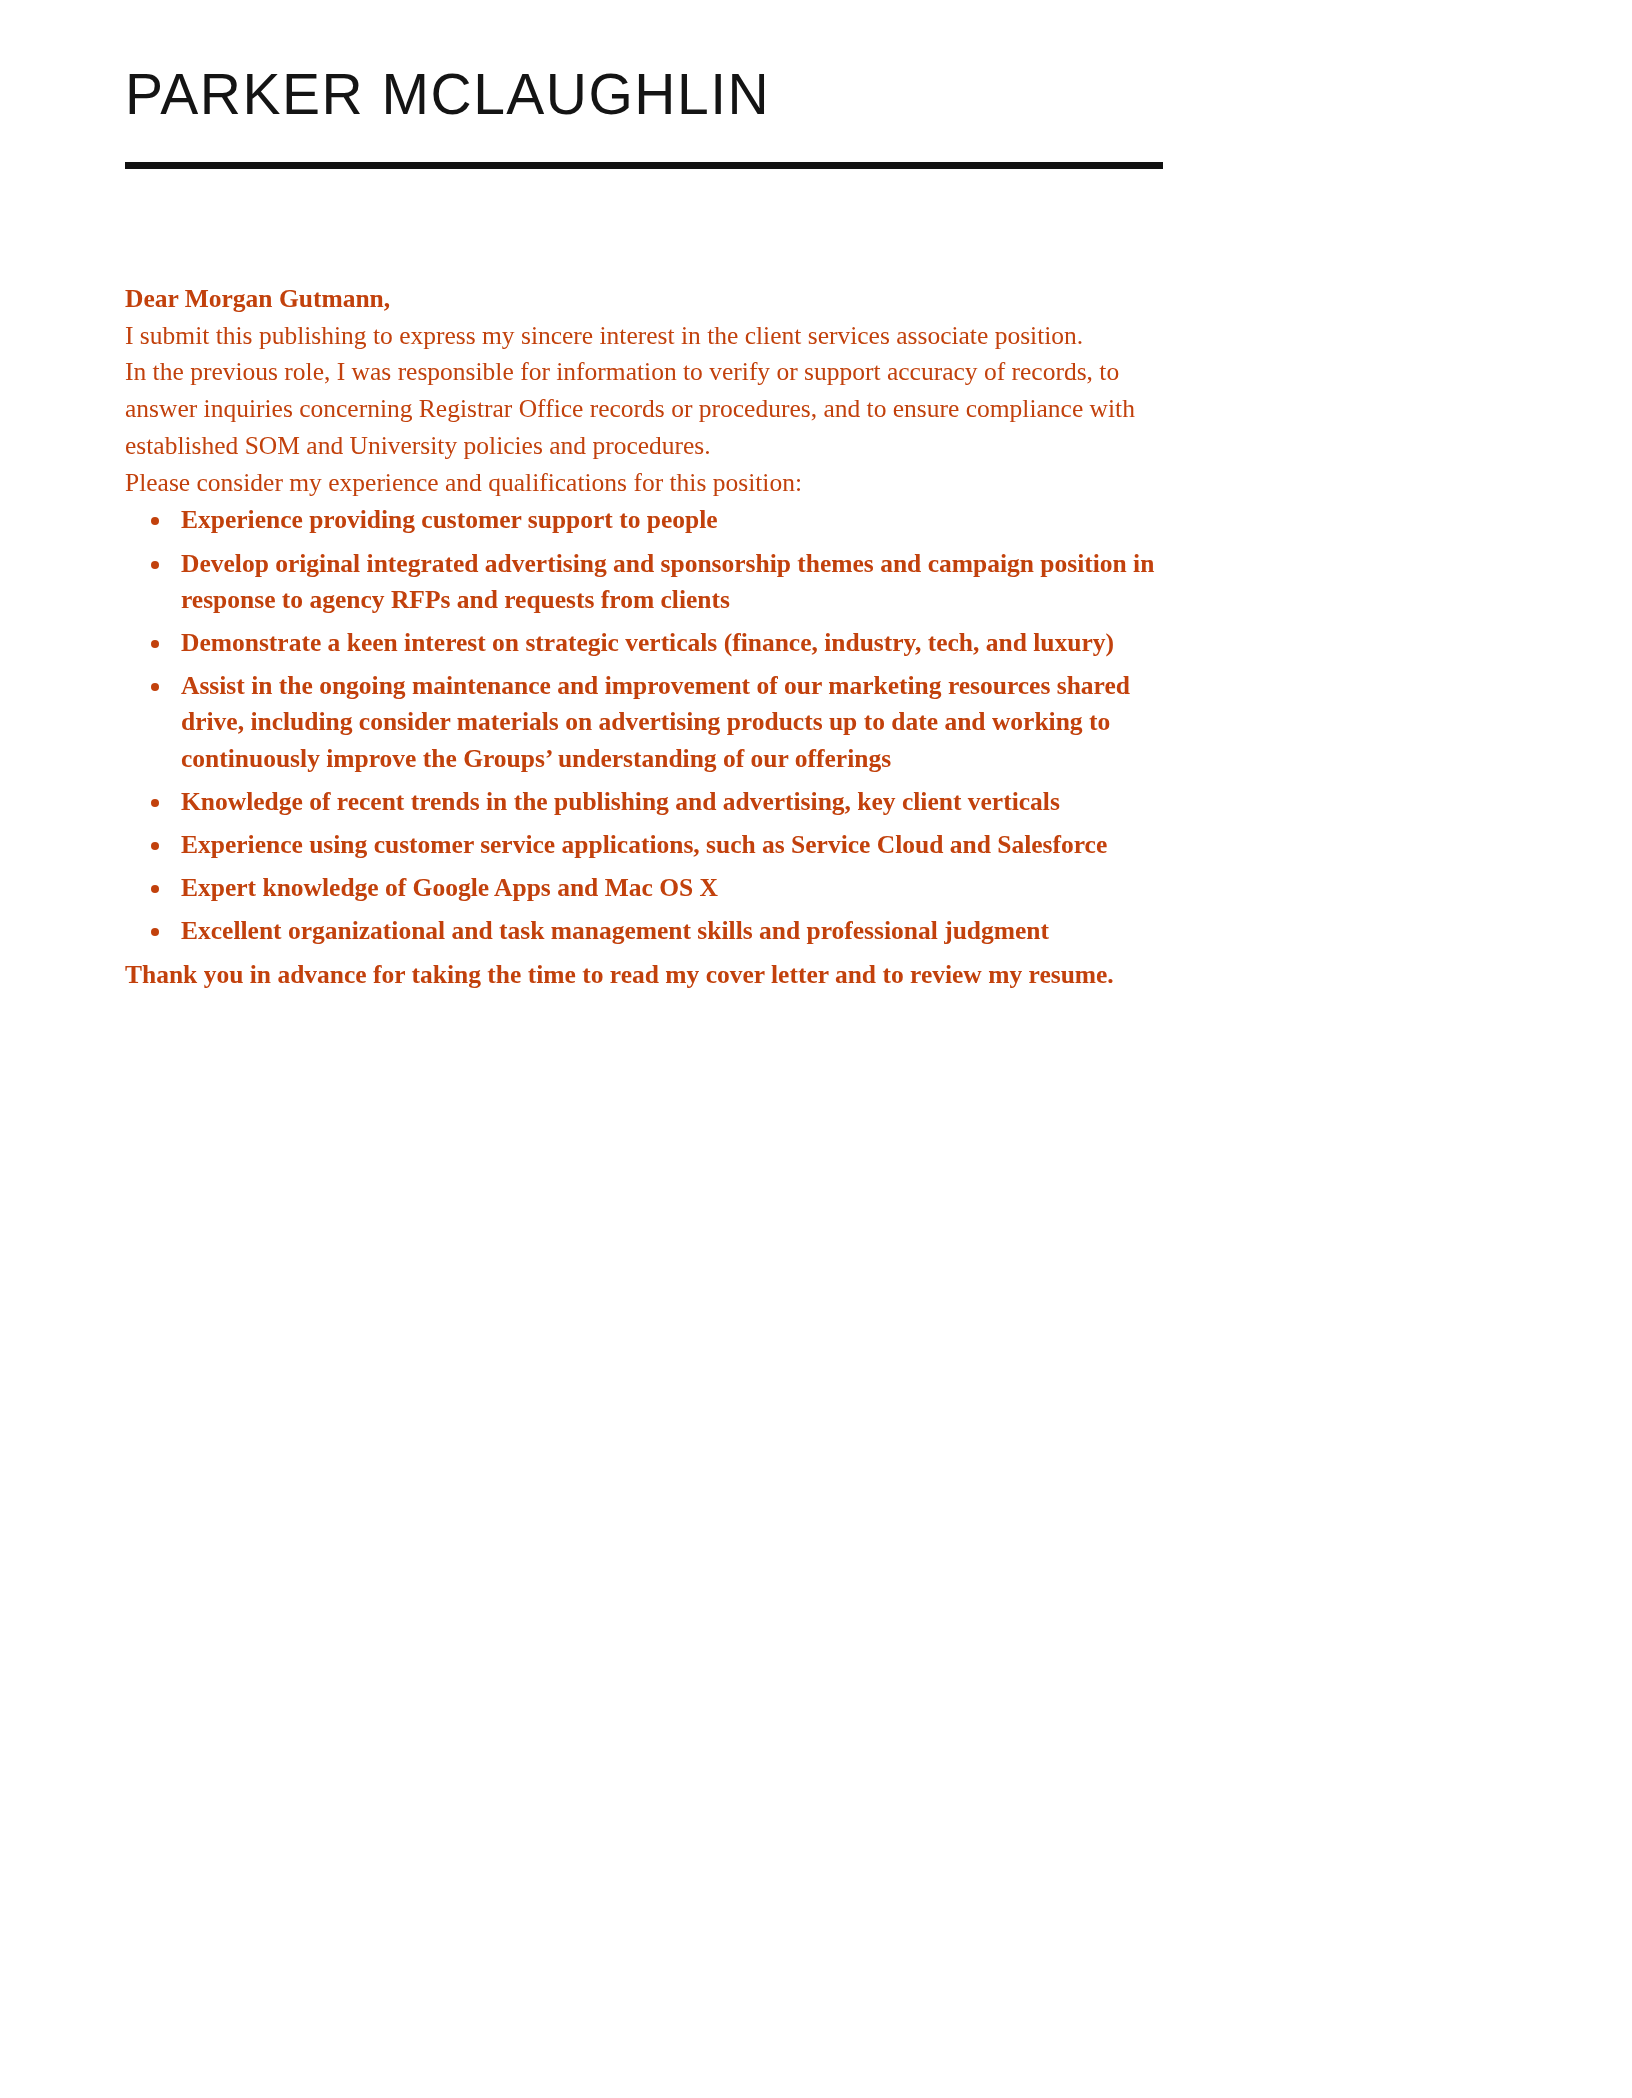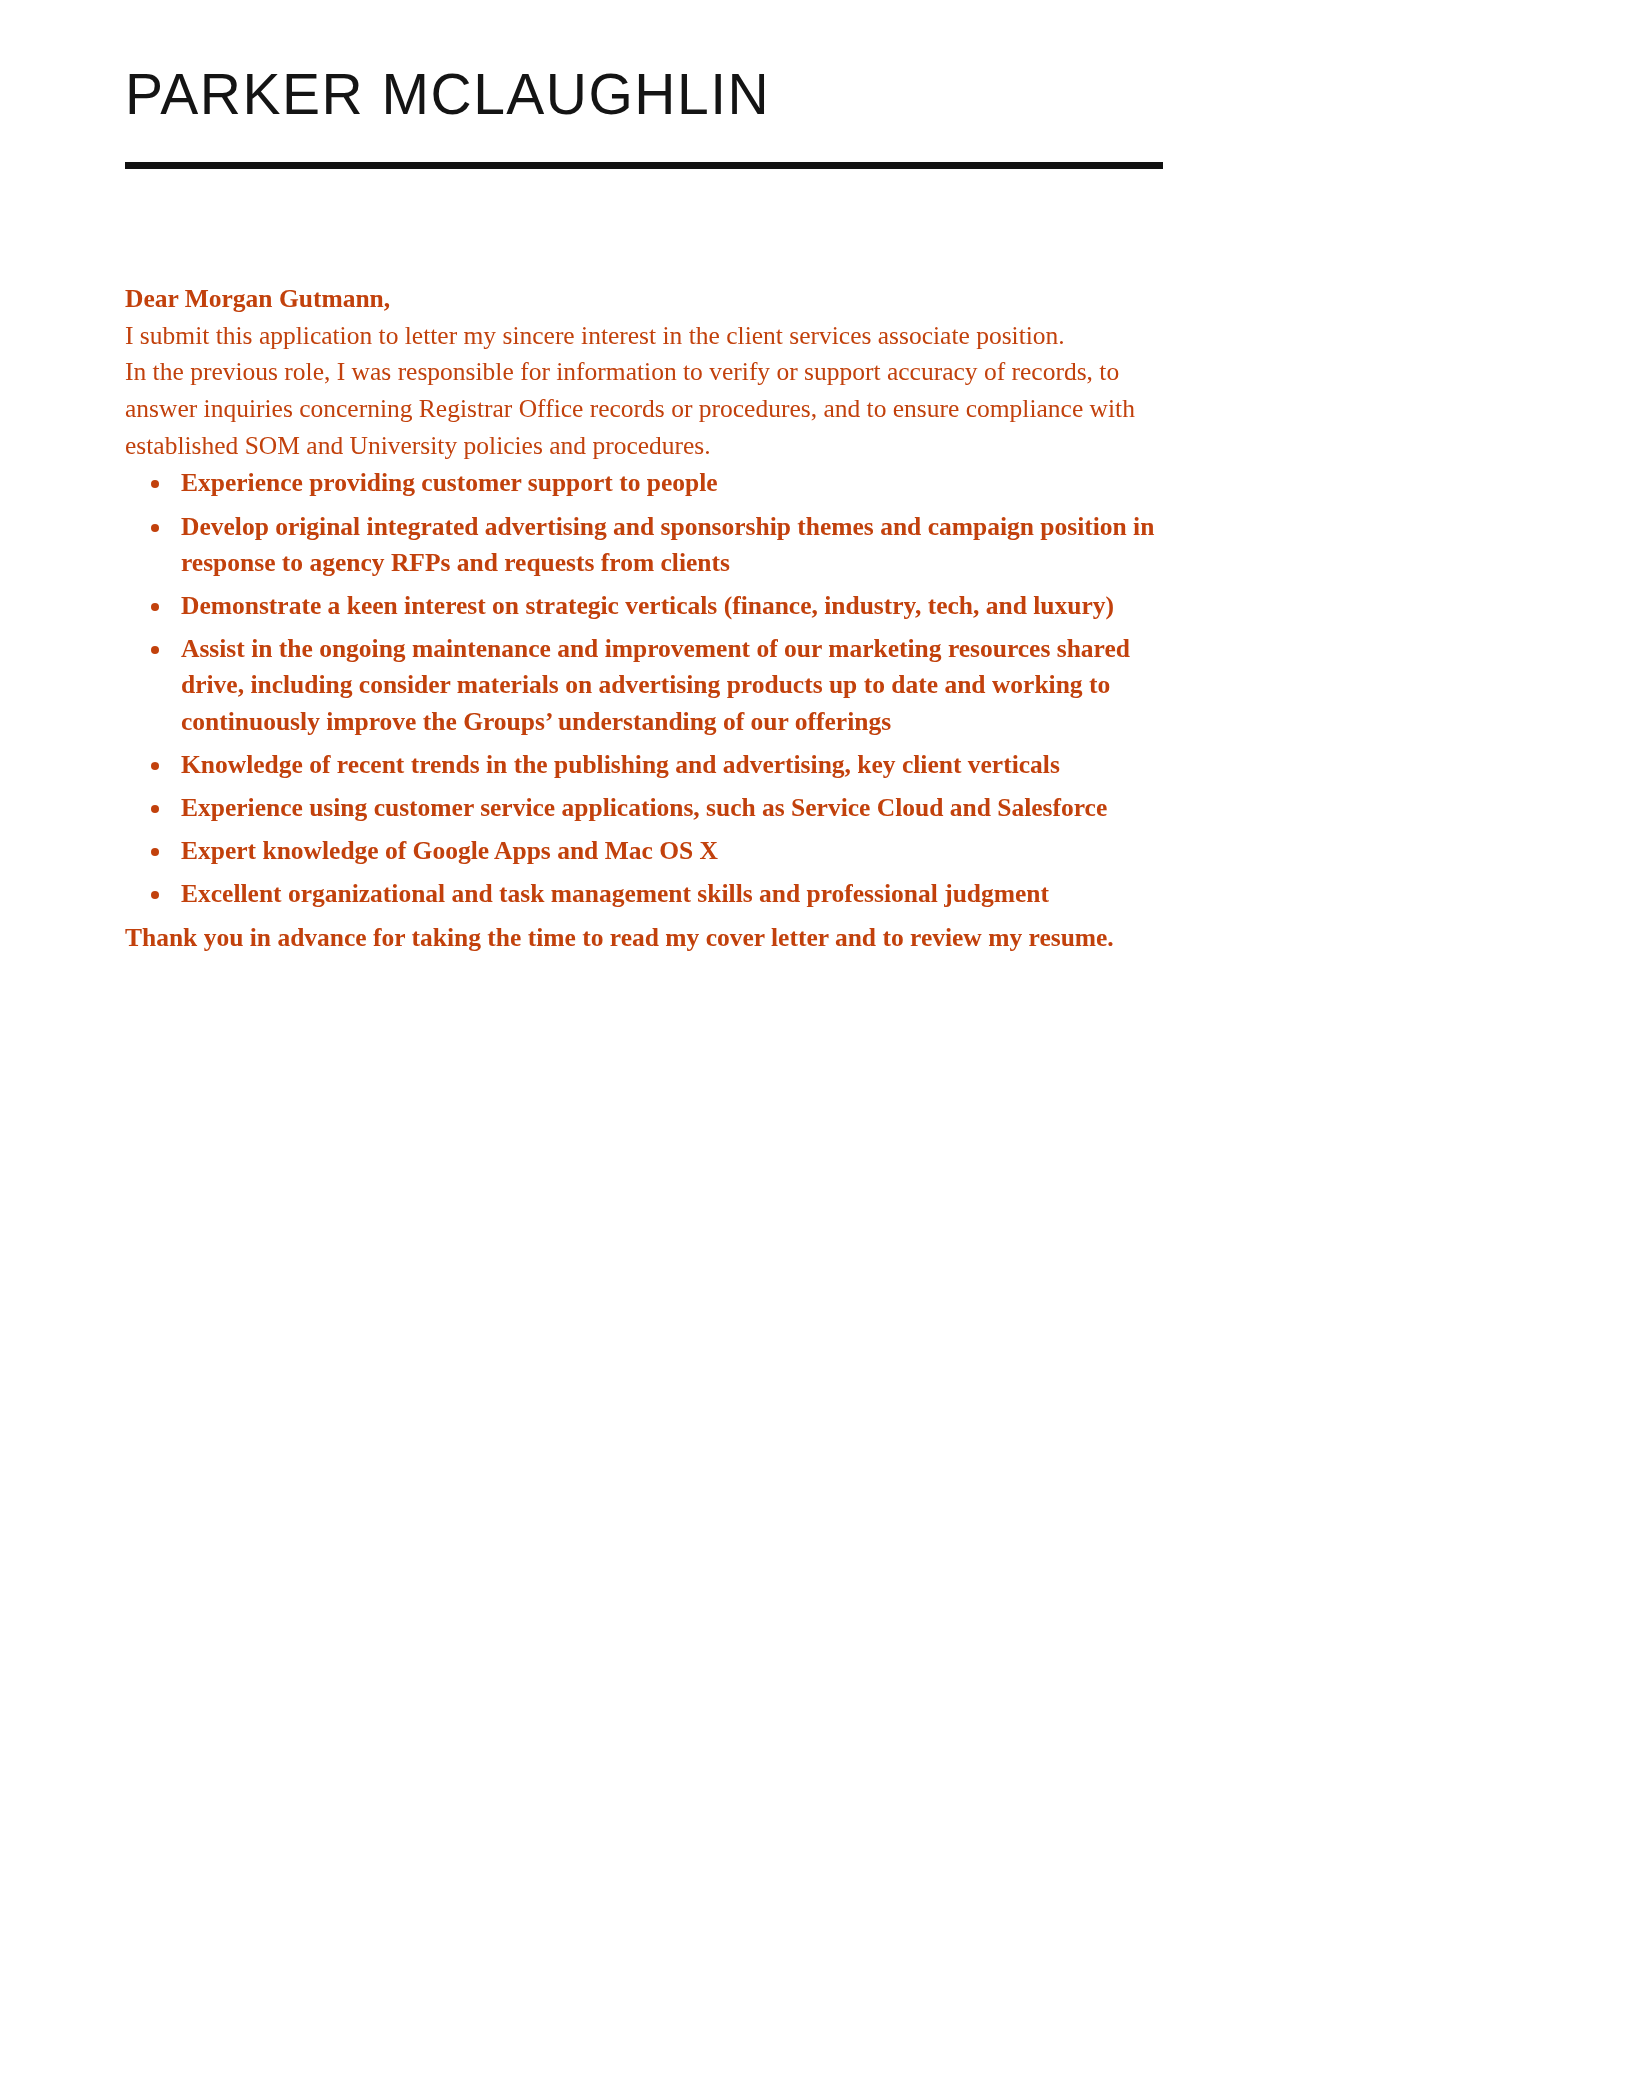--- a/index.html
+++ b/index.html
@@ -81,24 +81,25 @@
 
   <div class="doc-header">
     <div class="name">PARKER MCLAUGHLIN</div>
     <hr class="rule">
   </div>
 
   <div class="letter">
 
     <p class="greeting">Dear Morgan Gutmann,</p>
 
-    <p class="para">I submit this application to letter my sincere interest in the client services associate position.</p>
+    <p class="para">I submit this publishing to express my sincere interest in the client services associate position.</p>
 
     <p class="para">In the previous role, I was responsible for information to verify or support accuracy of records, to answer inquiries concerning Registrar Office records or procedures, and to ensure compliance with established SOM and University policies and procedures.</p>
 
+    <p class="para">Please consider my experience and qualifications for this position:</p>
 
     <ul class="bullets">
       <li>Experience providing customer support to people</li>
       <li>Develop original integrated advertising and sponsorship themes and campaign position in response to agency RFPs and requests from clients</li>
       <li>Demonstrate a keen interest on strategic verticals (finance, industry, tech, and luxury)</li>
       <li>Assist in the ongoing maintenance and improvement of our marketing resources shared drive, including consider materials on advertising products up to date and working to continuously improve the Groups’ understanding of our offerings</li>
       <li>Knowledge of recent trends in the publishing and advertising, key client verticals</li>
       <li>Experience using customer service applications, such as Service Cloud and Salesforce</li>
       <li>Expert knowledge of Google Apps and Mac OS X</li>
       <li>Excellent organizational and task management skills and professional judgment</li>

